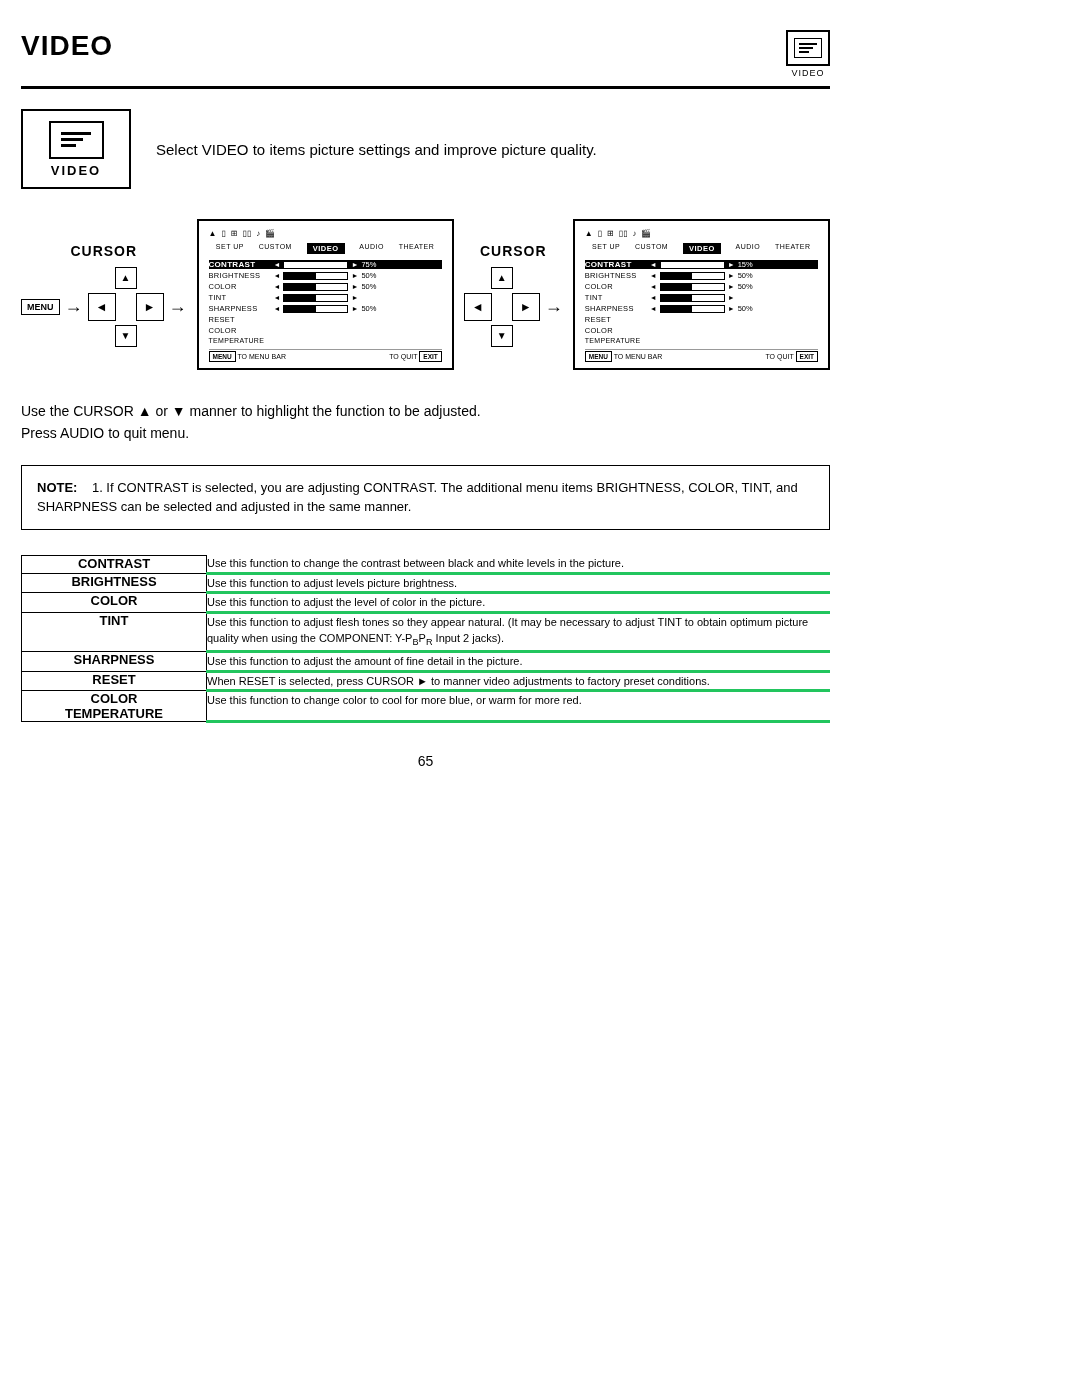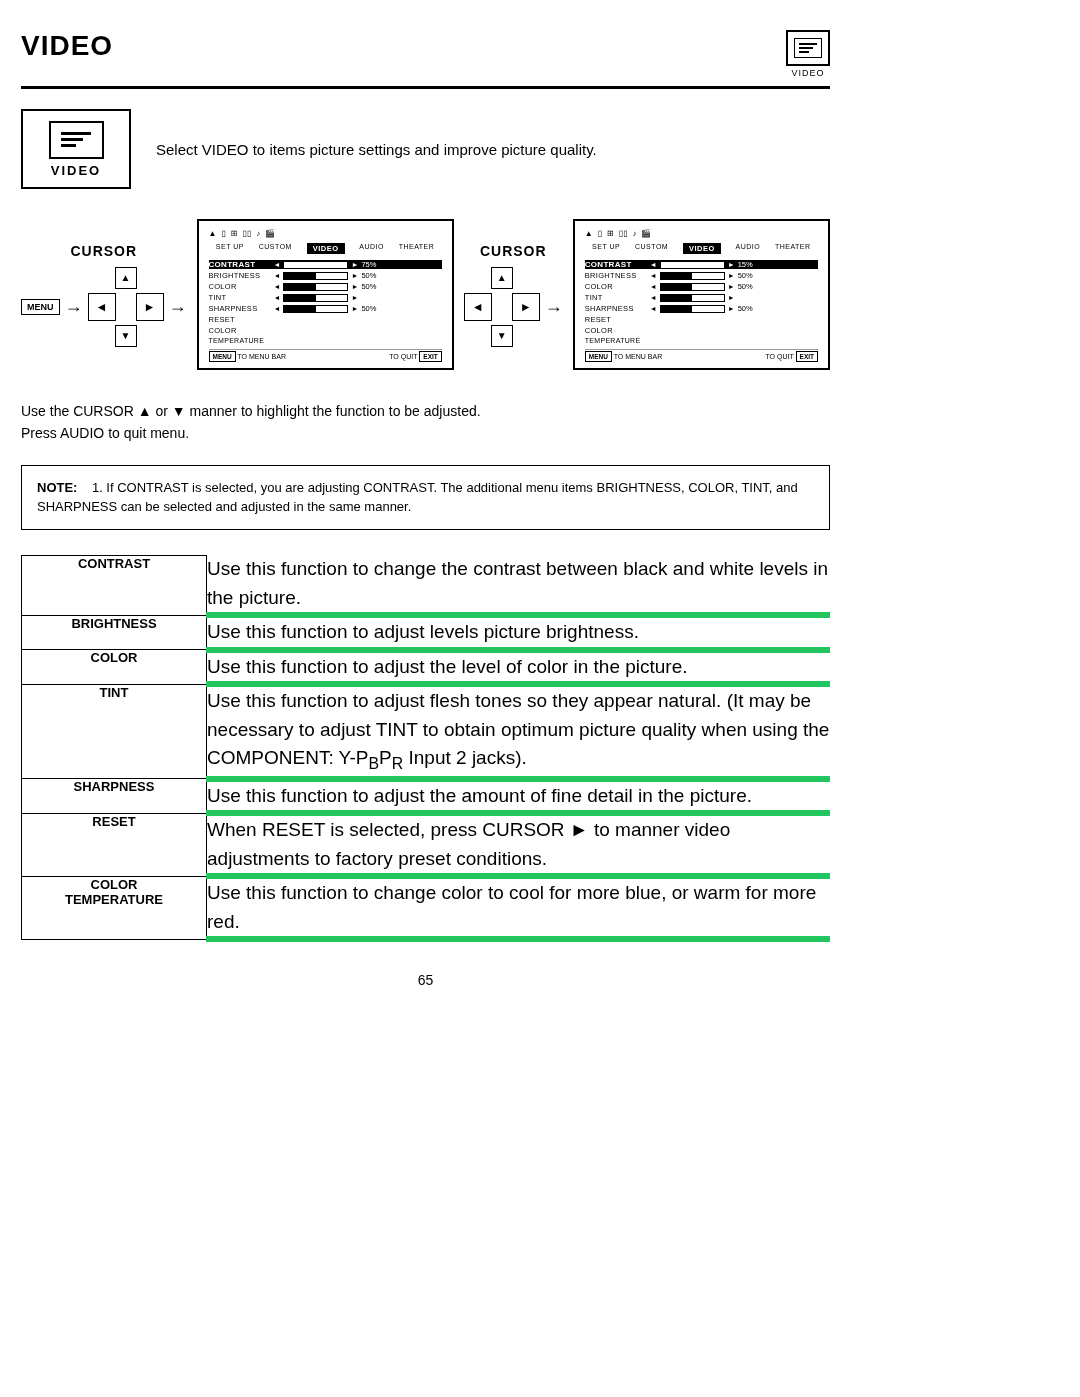--- a/index.html
+++ b/index.html
@@ -298,24 +298,24 @@
       width: 185px;
       border: 1.5px solid #000;
       text-align: center;
       font-weight: bold;
       font-size: 13px;
       padding: 10px 8px;
       vertical-align: middle;
     }
     .func-desc-cell {
       padding: 10px 15px;
-      font-size: 19px;
+      font-size: 11px;
       line-height: 1.5;
       vertical-align: middle;
-      border-bottom: 6px solid #22c55e;
+      border-bottom: 3px solid #22c55e;
     }
     .func-row {
       border-bottom: 1px solid #ccc;
     }
 
     
     .page-number {
       text-align: center;
       margin-top: 30px;
       font-size: 14px;

